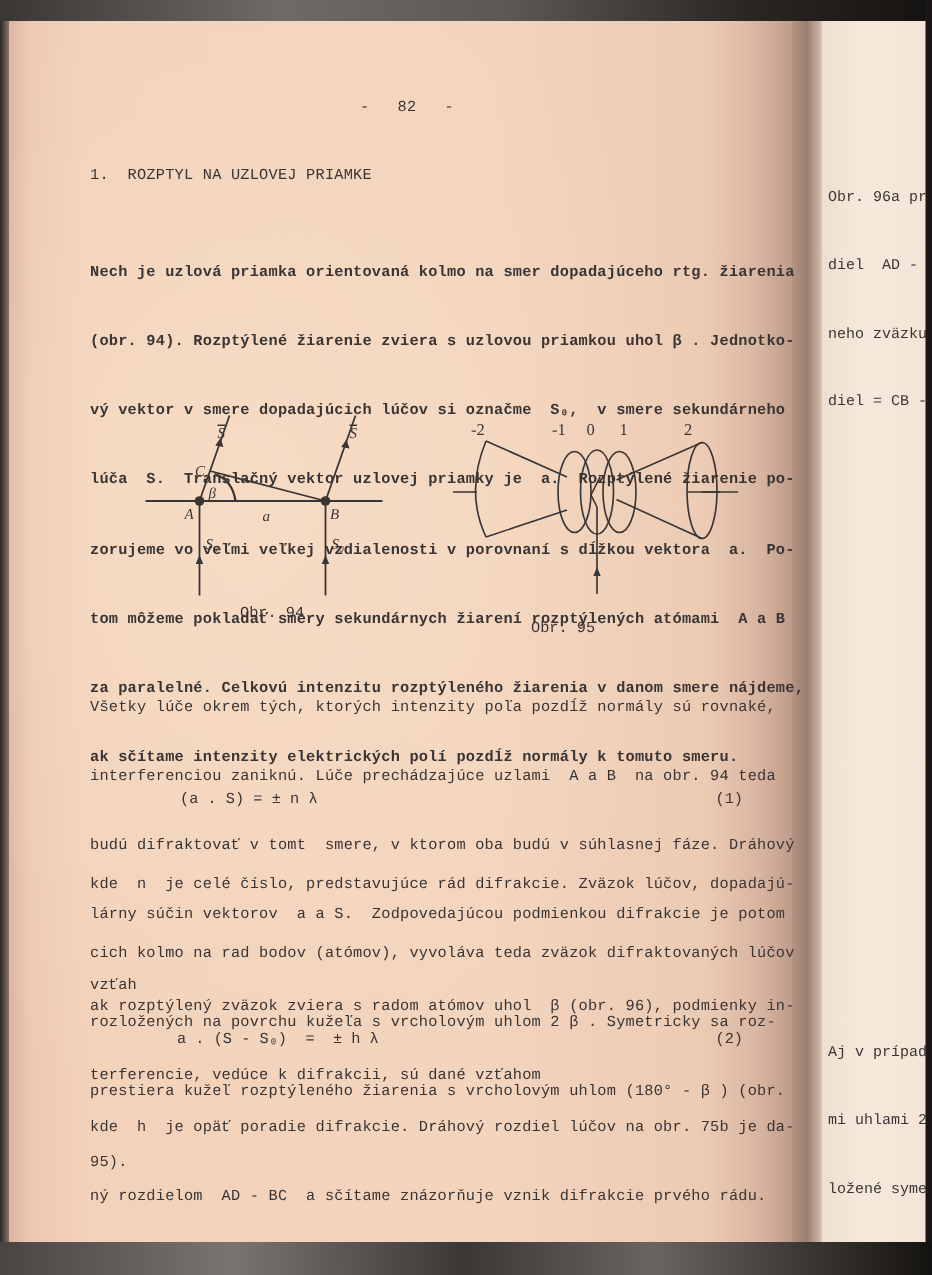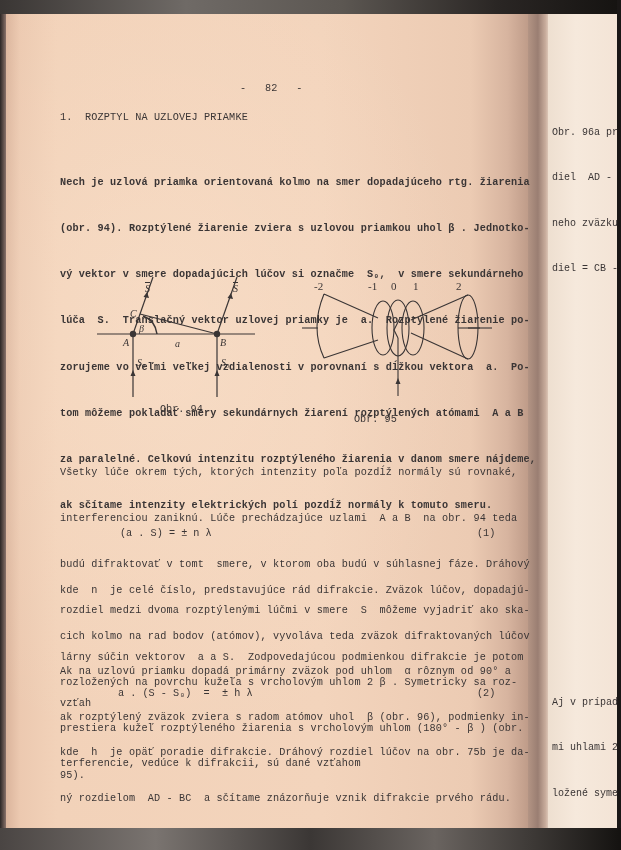--- a/index.html
+++ b/index.html
@@ -30,21 +30,21 @@
     position:absolute; left:528px; top:14px; width:22px; height:815px;
     background:linear-gradient(90deg,#b39484 0%, #9a7e72 45%, #c9ad9d 80%, #ead8c9 100%);
   }
   .next-page {
     position:absolute; left:548px; top:14px; width:70px; height:815px;
     background:linear-gradient(90deg,#eedfd0 0%, #f6e9dc 40%, #f3e4d6 100%);
   }
   .right-edge { position:absolute; left:617px; top:0; width:4px; height:850px; background:#1a1716; }
 
   .txt { position:absolute; color:#3a3535; font-size:10.2px; letter-spacing:0.15px; white-space:pre; line-height:15.4px; }
-  .page-number { left:240px; top:81px; }
+  .page-number { left:240px; top:65px; }
   .section-heading { left:60px; top:110px; }
   .para { left:60px; }
   .line { display:block; height:15.4px; }
   .fig-caption { position:absolute; color:#3a3535; font-size:10.2px; white-space:pre; }
   .eq { position:absolute; color:#3a3535; font-size:10.2px; white-space:pre; }
   .eq-num { position:absolute; color:#3a3535; font-size:10.2px; }
   .right-txt { position:absolute; color:#3a3535; font-size:10px; white-space:pre; line-height:15px; left:552px; overflow:hidden; width:66px; }
   svg text { font-family:"Liberation Serif", "DejaVu Serif", serif; fill:#3a3535; }
 </style>
 </head>
@@ -118,38 +118,36 @@
     <line x1="102" y1="60" x2="102" y2="118"></line>
   </g>
   <polygon points="102,100 99.5,106 104.5,106" fill="#3a3535"></polygon>
 </svg>
 <div class="fig-caption" style="left:354px;top:414px;">Obr. 95</div>
 
 <div class="txt para" style="top:434px;">
   <span class="line">Všetky lúče okrem tých, ktorých intenzity poľa pozdĺž normály sú rovnaké,</span>
   <span class="line">interferenciou zaniknú. Lúče prechádzajúce uzlami  A a B  na obr. 94 teda</span>
   <span class="line">budú difraktovať v tomt  smere, v ktorom oba budú v súhlasnej fáze. Dráhový</span>
-  <span class="line">rozdiel medzi dvoma rozptýlenými lúčmi v smere  S  môžeme vyjadriť ako ska-</span>
   <span class="line">lárny súčin vektorov  a a S.  Zodpovedajúcou podmienkou difrakcie je potom</span>
   <span class="line">vzťah</span>
 </div>
 
 <div class="eq" style="left:120px;top:528px;">(a . S) = ± n λ</div>
 <div class="eq-num" style="left:477px;top:528px;">(1)</div>
 
 <div class="txt para" style="top:552px;">
   <span class="line">kde  n  je celé číslo, predstavujúce rád difrakcie. Zväzok lúčov, dopadajú-</span>
   <span class="line">cich kolmo na rad bodov (atómov), vyvoláva teda zväzok difraktovaných lúčov</span>
   <span class="line">rozložených na povrchu kužeľa s vrcholovým uhlom 2 β . Symetricky sa roz-</span>
   <span class="line">prestiera kužeľ rozptýleného žiarenia s vrcholovým uhlom (180° - β ) (obr.</span>
   <span class="line">95).</span>
 </div>
 
 <div class="txt para" style="top:633px;">
-  <span class="line">Ak na uzlovú priamku dopadá primárny zväzok pod uhlom  α rôznym od 90° a</span>
   <span class="line">ak rozptýlený zväzok zviera s radom atómov uhol  β (obr. 96), podmienky in-</span>
   <span class="line">terferencie, vedúce k difrakcii, sú dané vzťahom</span>
 </div>
 
 <div class="eq" style="left:118px;top:688px;">a . (S - S₀)  =  ± h λ</div>
 <div class="eq-num" style="left:477px;top:688px;">(2)</div>
 
 <div class="txt para" style="top:714px;">
   <span class="line">kde  h  je opäť poradie difrakcie. Dráhový rozdiel lúčov na obr. 75b je da-</span>
   <span class="line">ný rozdielom  AD - BC  a sčítame znázorňuje vznik difrakcie prvého rádu.</span>

